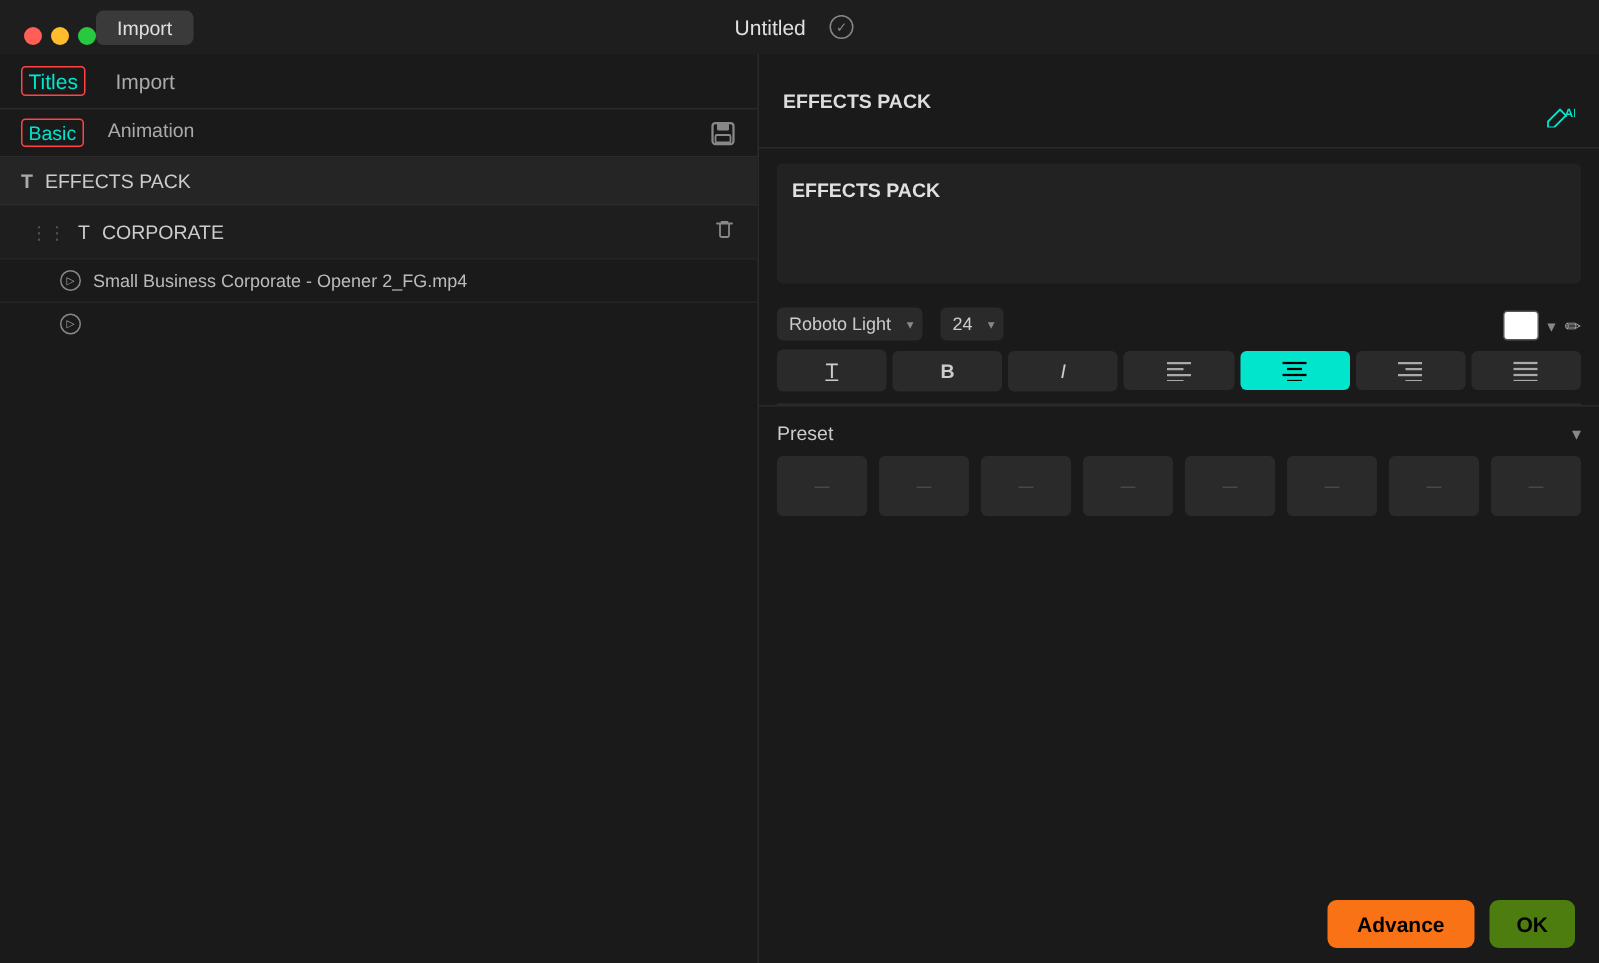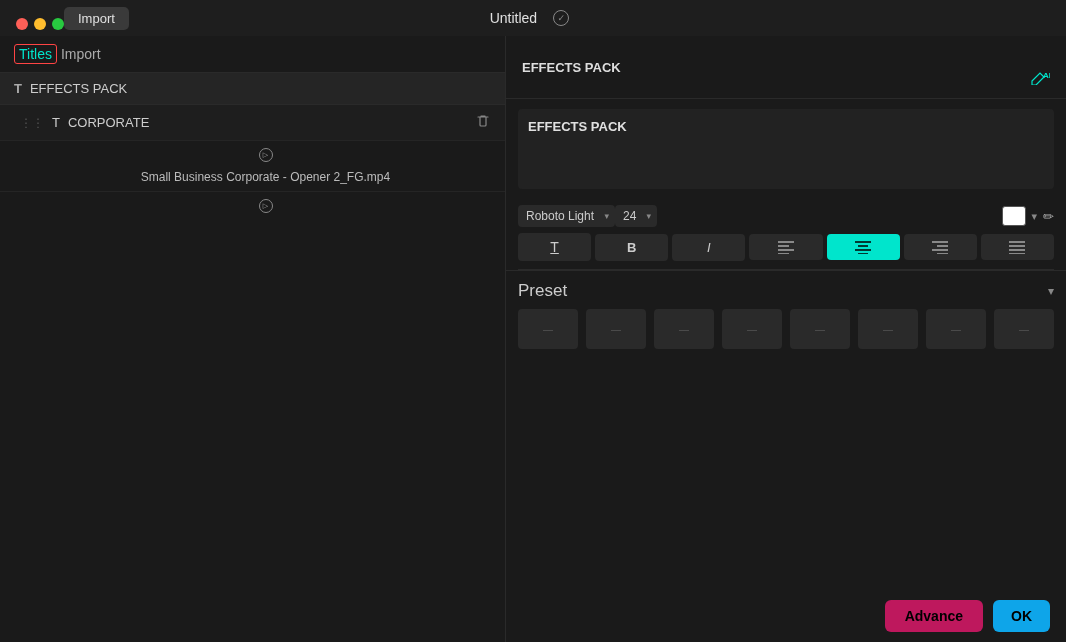--- a/index.html
+++ b/index.html
@@ -83,20 +83,21 @@
       border-right: 1px solid #2a2a2a;
       display: flex;
       flex-direction: column;
     }
 
     
     .tab-row {
       display: flex;
       align-items: flex-end;
       padding: 8px 14px;
+      gap: 16px;
       border-bottom: 1px solid #2a2a2a;
     }
 
     .tab-item {
       font-size: 14px;
       cursor: pointer;
       padding: 2px 4px;
       color: #aaa;
     }
     .tab-item.active {
@@ -172,27 +173,26 @@
     }
     .file-subgroup-inner {
       display: flex;
       align-items: center;
       justify-content: space-between;
       width: 100%;
     }
 
     .file-item {
       display: flex;
-      align-items: center;
+      align-items: flex-end;
       padding: 7px 14px 7px 40px;
       font-size: 12px;
       color: #bbb;
       gap: 8px;
       border-top: 1px solid #252525;
-      flex-direction: column;
     }
 
     .play-icon {
       width: 14px;
       height: 14px;
       border-radius: 50%;
       border: 1.5px solid #888;
       display: flex;
       align-items: center;
       justify-content: center;
@@ -242,23 +242,23 @@
       padding: 10px;
       min-height: 80px;
       font-size: 13px;
       color: #e0e0e0;
       font-weight: 600;
     }
 
     
     .text-toolbar {
       display: flex;
-      align-items: center;
+      align-items: flex-end;
       padding: 6px 12px;
-      gap: 0;
+      gap: 12px;
       flex-wrap: nowrap;
     }
 
     .color-picker {
       display: flex;
       align-items: center;
       gap: 4px;
       margin-left: auto;
     }
 
@@ -320,21 +320,21 @@
       padding: 10px 12px;
     }
 
     .preset-header {
       display: flex;
       align-items: center;
       justify-content: space-between;
     }
 
     .preset-title {
-      font-size: 17px;
+      font-size: 13px;
       color: #ccc;
     }
 
     .chevron-down {
       color: #888;
       font-size: 12px;
     }
 
     .preset-items {
       display: flex;
@@ -360,32 +360,32 @@
     .bottom-bar {
       display: flex;
       align-items: center;
       justify-content: flex-end;
       padding: 10px 16px;
       gap: 10px;
       margin-top: auto;
     }
 
     .advance-btn {
-      background: #be185d;
+      background: #f97316;
       color: #000;
       border: none;
       padding: 8px 20px;
       border-radius: 6px;
       font-size: 14px;
       font-weight: 600;
       cursor: pointer;
     }
 
     .ok-btn {
-      background: #0ea5e9;
+      background: #4d7c0f;
       color: #000;
       border: none;
       padding: 8px 18px;
       border-radius: 6px;
       font-size: 14px;
       font-weight: 600;
       cursor: pointer;
     }
 
     .select-wrapper {
@@ -442,20 +442,33 @@
 
 <div class="main-layout">
 
   <div class="left-panel">
 
     <div class="tab-row">
       <div class="tab-item active">Titles</div>
       <div class="tab-item">Import</div>
     </div>
 
+    <div class="sub-tab-row">
+      <div class="sub-tab-left">
+        <div class="sub-tab-item active">Basic</div>
+        <div class="sub-tab-item">Animation</div>
+      </div>
+      <div class="save-icon">
+        <svg width="18" height="18" viewBox="0 0 18 18" fill="none">
+          <rect x="2" y="2" width="14" height="14" rx="2" stroke="#888" stroke-width="1.5" fill="none"></rect>
+          <rect x="5" y="2" width="8" height="5" rx="1" fill="#888"></rect>
+          <rect x="4" y="10" width="10" height="5" rx="1" fill="none" stroke="#888" stroke-width="1.2"></rect>
+        </svg>
+      </div>
+    </div>
 
     <div class="file-list">
 
       <div class="file-group-header">
         <span class="t-icon">T</span>
         <span>EFFECTS PACK</span>
       </div>
 
       <div class="file-subgroup">
         <div class="file-subgroup-inner">

